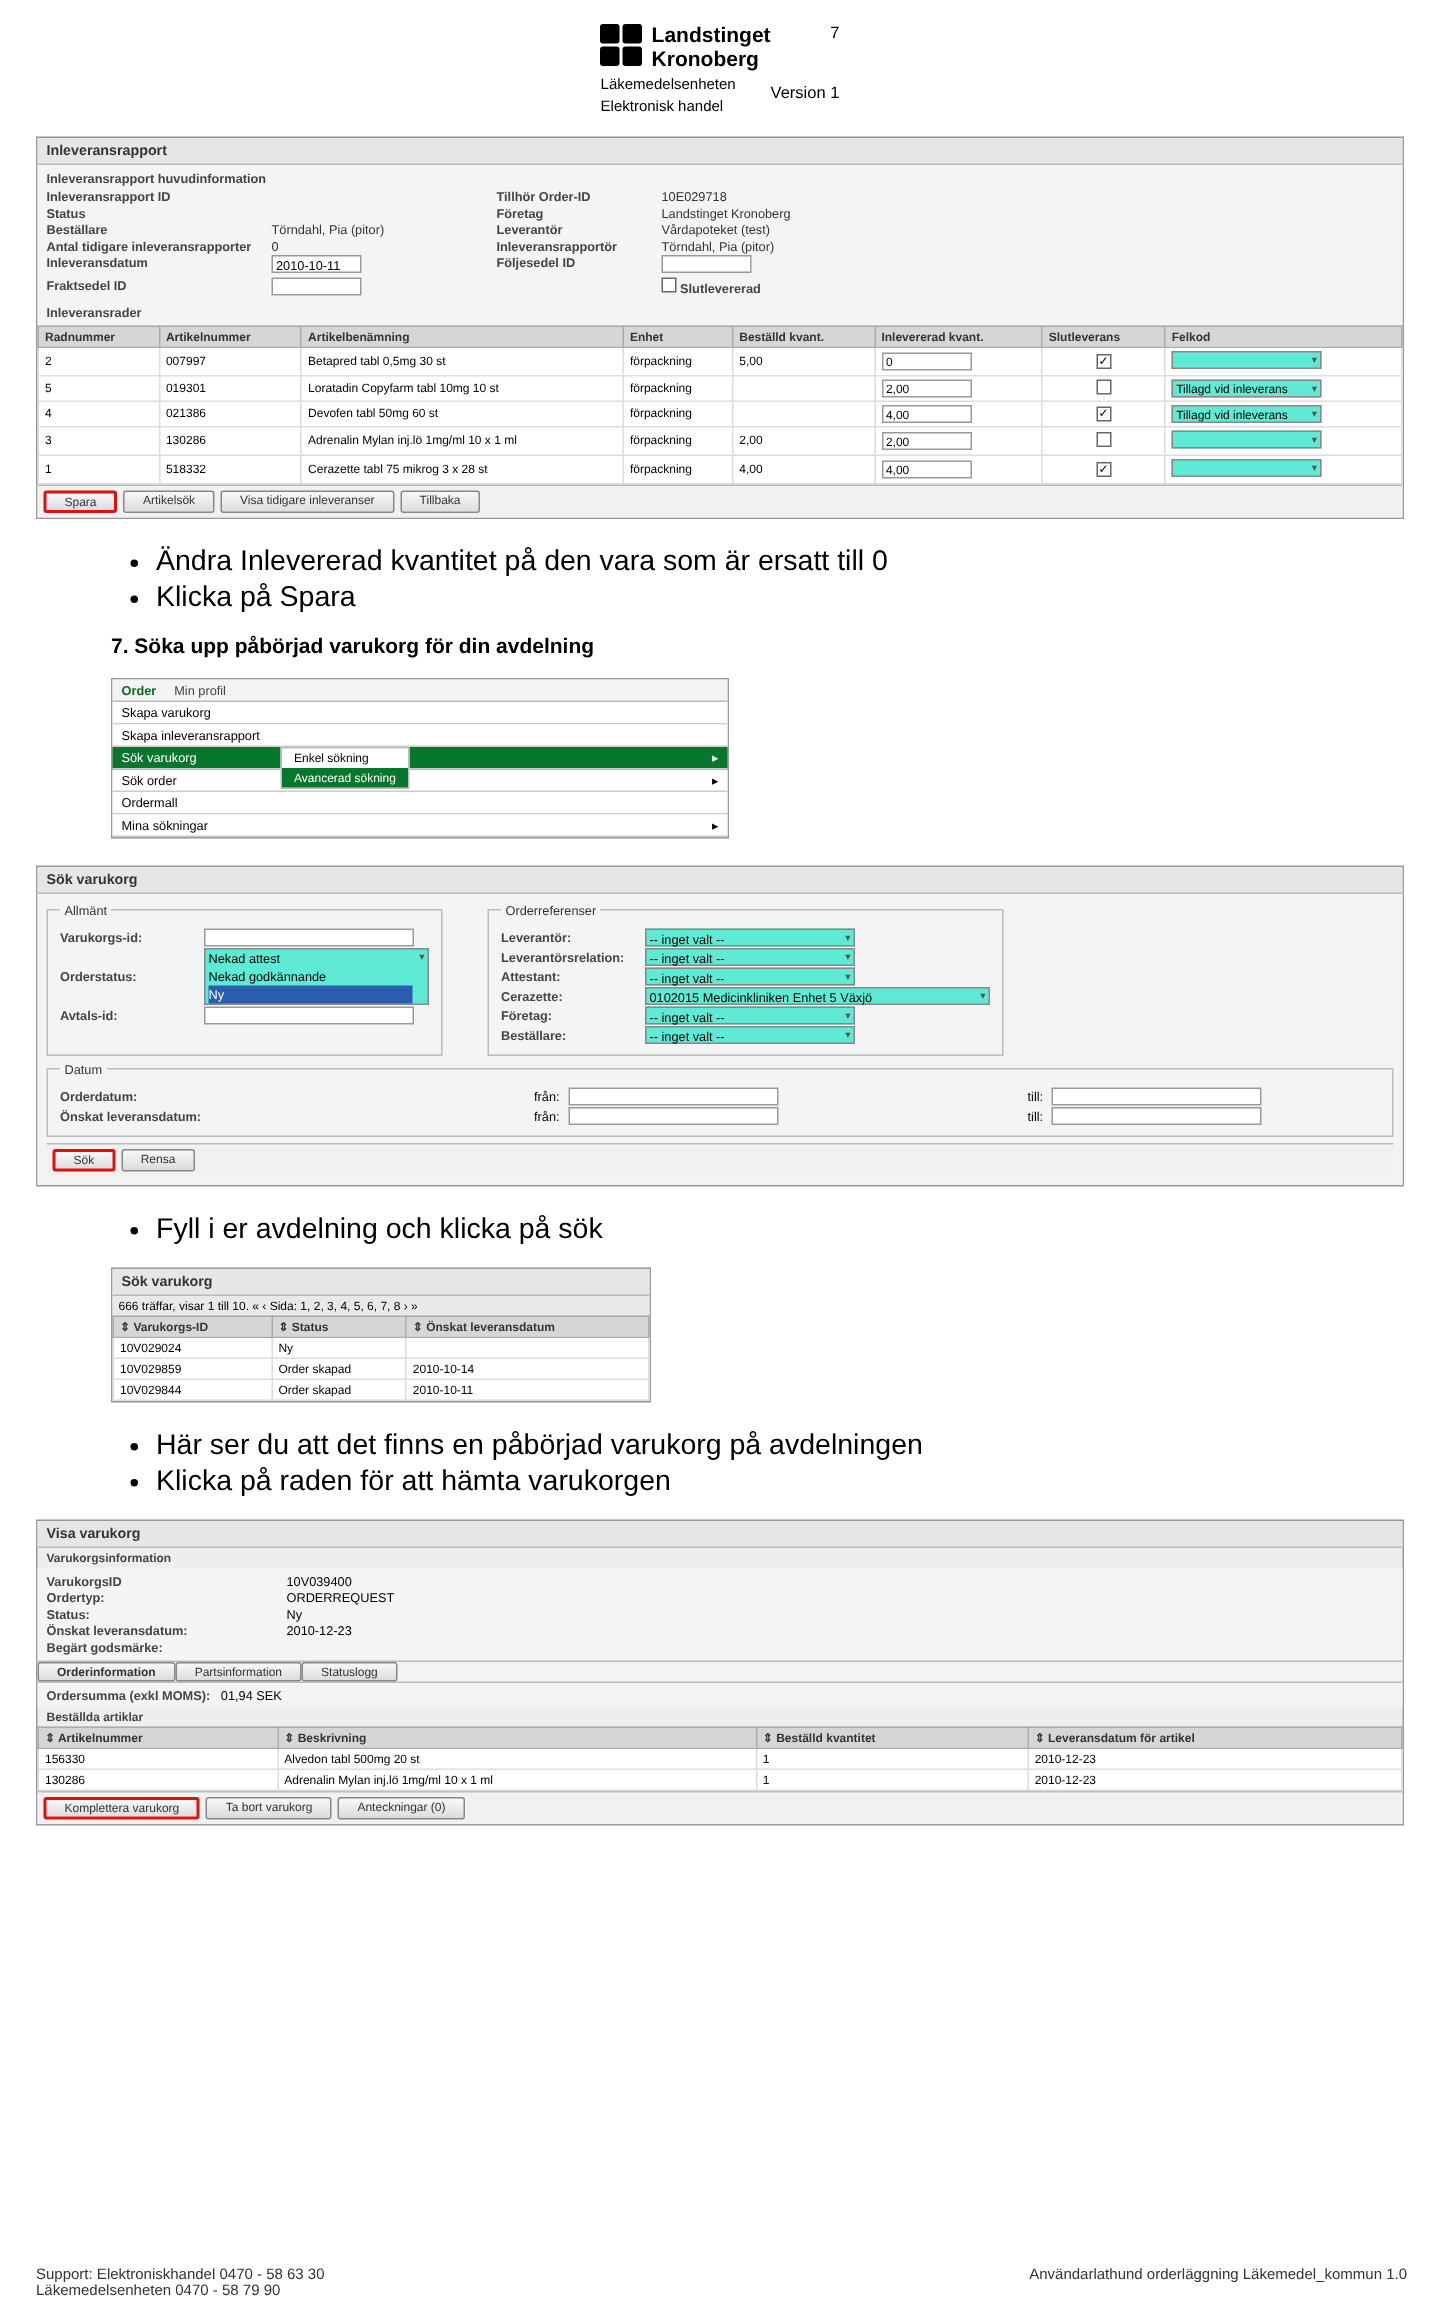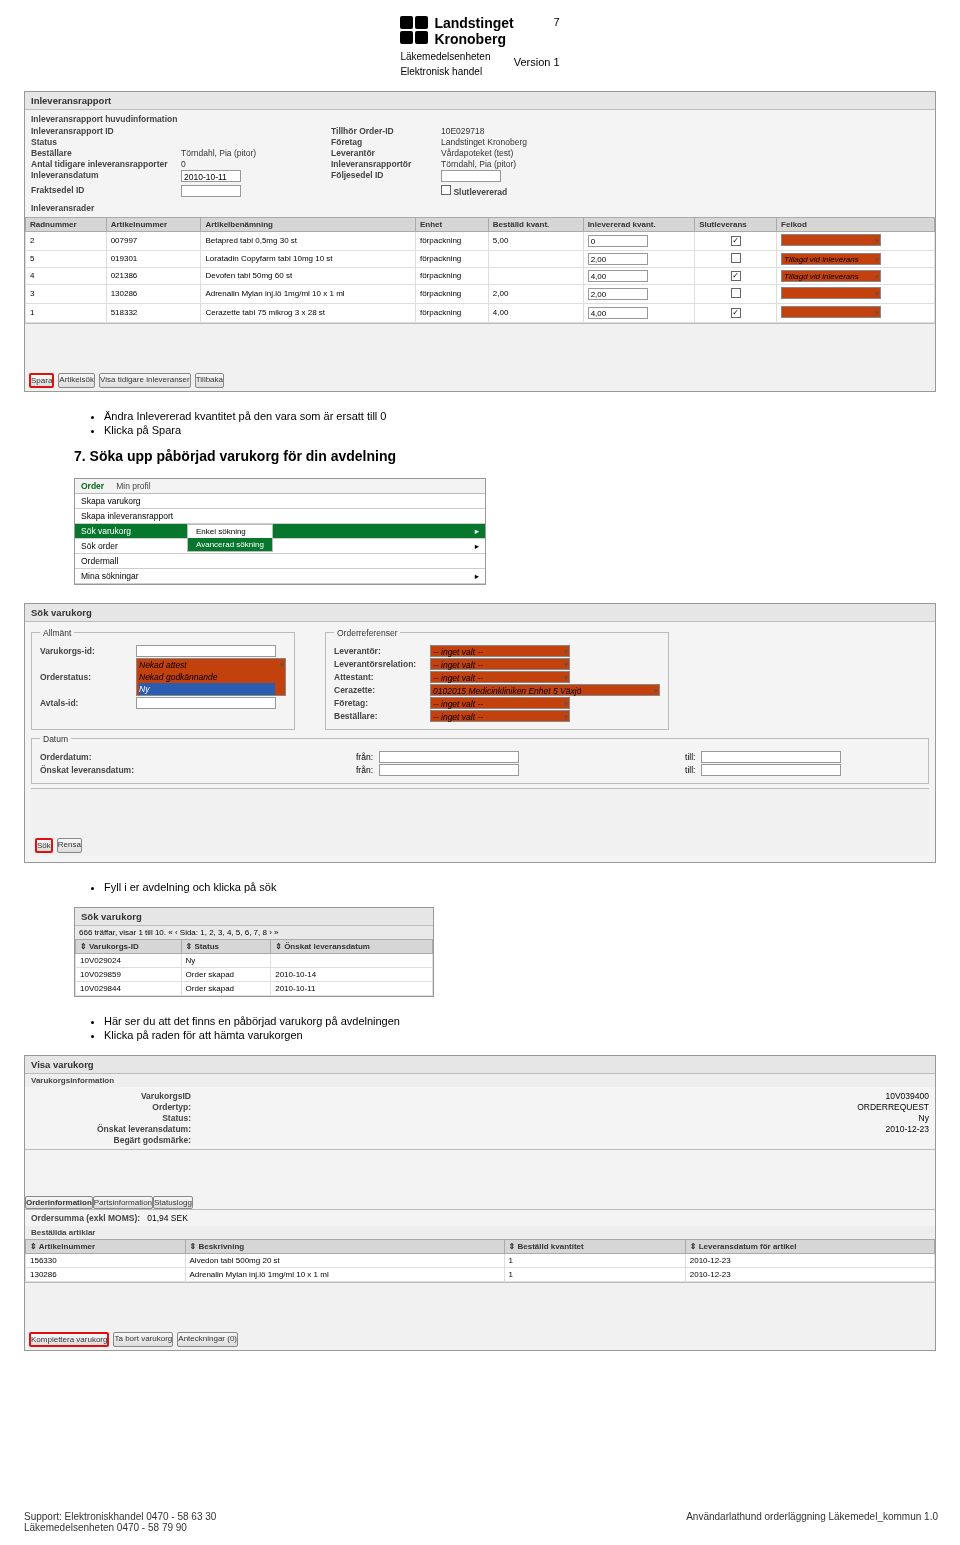--- a/index.html
+++ b/index.html
@@ -24,29 +24,29 @@
   .hdrgrid { display: grid; grid-template-columns: 150px 150px 110px 1fr; row-gap: 1px; }
   .lbl { color: #444; font-weight: bold; }
   .val { color: #333; }
   .mini-input { border: 1px solid #999; background: #fff; padding: 0 2px; display: inline-block; min-width: 60px; height: 12px; line-height: 12px; }
 
   table.grid { width: 100%; border-collapse: collapse; font-size: 8px; border-radius: 17px; }
   table.grid th { background: #d6d6d6; border: 1px solid #aaa; padding: 2px 4px; text-align: left; font-weight: bold; color: #333; }
   table.grid td { background: #fff; border: 1px solid #ddd; padding: 2px 4px; }
   .redbox { border: 2px solid #d11; }
   .cb { display: inline-block; width: 10px; height: 10px; border: 1px solid #666; background: #fff; text-align: center; line-height: 8px; font-size: 8px; }
-  .sel { border: 1px solid #888; background: #c2410c; padding: 0 10px 0 2px; display: inline-block; min-width: 100px; height: 12px; line-height: 12px; position: relative; font-style: italic; }
+  .sel { border: 1px solid #888; background: #5eead4; padding: 0 10px 0 2px; display: inline-block; min-width: 100px; height: 12px; line-height: 12px; position: relative; }
   .sel::after { content: "▾"; position: absolute; right: 2px; top: 0; font-size: 7px; color: #555; }
 
   .btnrow { background: #f1f1f1; border-top: 1px solid #bbb; padding: 3px 4px; display: flex; gap: 4px; }
-  .btn { background: linear-gradient(#f8f8f8,#dcdcdc); border: 1px solid #888; padding: 1px 0; font-size: 8px; color: #333; border-radius: 2px; margin-top: 46px; }
+  .btn { background: linear-gradient(#f8f8f8,#dcdcdc); border: 1px solid #888; padding: 1px 12px; font-size: 8px; color: #333; border-radius: 2px; }
   .btn.red { border: 2px solid #d11; }
 
   
-  .bullets { margin: 18px 0 10px 80px; font-size: 11px; }
+  .bullets { margin: 18px 0 10px 80px; font-size: 19px; }
   .bullets li { margin-bottom: 2px; list-style: disc; }
   .section-h { margin: 12px 0 8px 50px; font-size: 14px; font-weight: bold; }
 
   
   .menu-shot { width: 412px; }
   .tabrow { display: flex; background: #f3f3f3; border-bottom: 1px solid #bbb; }
   .tab { padding: 2px 6px; font-size: 8.5px; color: #444; }
   .tab.green { color: #0a6b1b; font-weight: bold; }
   .menu-item { padding: 2px 6px; background: #fff; border-bottom: 1px solid #ccc; font-size: 8.5px; display: flex; justify-content: space-between; }
   .menu-item.hl { background: #06772c; color: #fff; }
@@ -62,21 +62,21 @@
   .frow { display: flex; align-items: center; gap: 6px; margin: 1px 0; }
   .frow .lbl { min-width: 90px; font-weight: bold; }
   .frow .mini-input, .frow .sel { min-width: 140px; }
   .twocol { display: flex; gap: 30px; }
 
   
   .res-shot { width: 360px; }
   .res-head { background: #e9e9e9; padding: 2px 4px; font-size: 8px; }
 
   
-  .info-grid { display: grid; grid-template-columns: 160px 1fr; row-gap: 1px; padding: 4px 6px; background: #f4f4f4; text-align: right; }
+  .info-grid { display: grid; grid-template-columns: 160px 1fr; row-gap: 1px; padding: 4px 6px; background: #f4f4f4; }
 
   
   .footer { position: absolute; bottom: 12px; left: 24px; right: 22px; display: flex; justify-content: space-between; font-size: 10px; color: #333; }
 </style>
 </head>
 <body>
 
 <div class="page">
 
   <div class="header">

